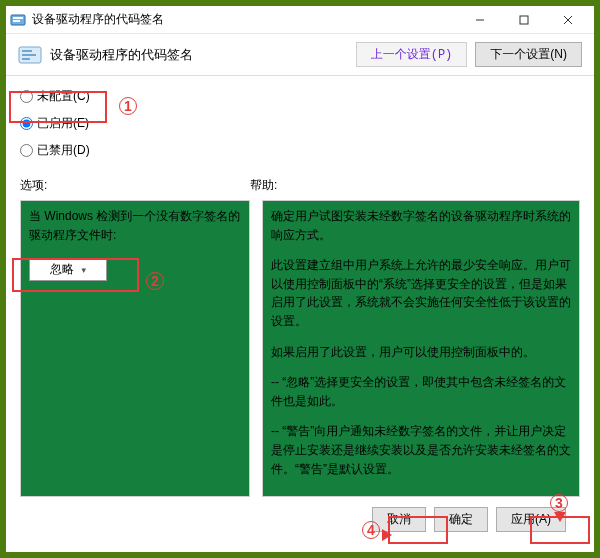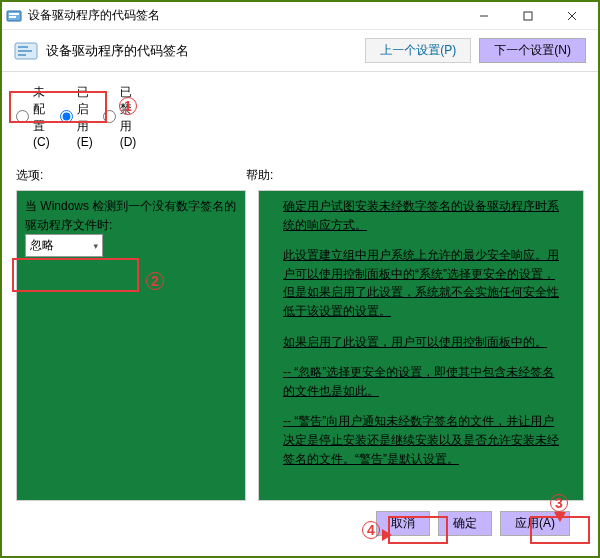--- a/index.html
+++ b/index.html
@@ -2,43 +2,43 @@
 <html><head>
 <meta charset="utf-8">
 <style>
 * { margin: 0; padding: 0; box-sizing: border-box; }
 body {
   font-family: "Microsoft YaHei", "微软雅黑", Tahoma, sans-serif;
   font-size: 12px;
   background: #fff;
   color: #000;
 }
-.window { width: 600px; height: 558px; border: 2px solid #4d7c0f; display: flex; flex-direction: column; }
+.window { width: 600px; height: 558px; border: 6px solid #4d7c0f; display: flex; flex-direction: column; }
 .titlebar {
   height: 28px; display: flex; align-items: center; padding: 0 4px;
   background: #fff; border-bottom: 1px solid #e6e6e6;
 }
 .titlebar .icon { width: 16px; height: 16px; margin-right: 6px; display: flex; align-items: center; justify-content: center; }
 .titlebar .title { flex: 1; font-size: 12px; }
 .ctrl { width: 44px; height: 28px; display: flex; align-items: center; justify-content: center; color: #333; }
 .ctrl svg, .titlebar .icon svg { display: block; }
 .subheader {
   display: flex; align-items: center; padding: 8px 12px; border-bottom: 1px solid #ddd;
   gap: 8px;
 }
 .subheader .shicon { width: 24px; height: 20px; }
 .subheader .shtitle { flex: 1; font-size: 13px; }
 .btn {
   font-family: inherit; font-size: 12px; padding: 3px 14px; border: 1px solid #adadad;
-  background: #c4b5fd; cursor: pointer;
+  background: #e5e5e5; cursor: pointer;
 }
-.btn.disabled { color: #0369a1; background: #f4f4f4; border-color: #cfcfcf; cursor: default; }
+.btn.disabled { color: #6d28d9; background: #f4f4f4; border-color: #cfcfcf; cursor: default; font-family: Liberation Mono, monospace; }
 .content { padding: 10px 14px 8px 14px; flex: 1; display: flex; flex-direction: column; overflow: hidden; }
 .toprow { display: flex; gap: 10px; }
-.leftradios { width: 88px; display: flex; gap: 10px; padding-top: 2px; }
+.leftradios { width: 88px; display: flex; flex-direction: column; gap: 10px; padding-top: 2px; }
 .radio { display: flex; align-items: center; gap: 4px; }
 .radio input { margin: 0; }
 .radio label { font-size: 12px; }
 .rightarea { flex: 1; display: flex; flex-direction: column; gap: 6px; }
 .rowlbl { display: flex; gap: 6px; align-items: flex-start; }
 .rowlbl .lbl { width: 62px; padding-top: 2px; white-space: nowrap; }
 textarea.comment {
   flex: 1; height: 60px; border: 1px solid #c0c0c0; resize: none; font-family: inherit; font-size: 12px;
   padding: 2px 4px;
 }
@@ -49,25 +49,25 @@
   background: #fff;
 }
 .platbox .scrollthumb { position: absolute; right: 2px; top: 3px; bottom: 3px; width: 12px; background: #e9e9e9; border: 1px solid #d5d5d5; }
 .secrow { display: flex; margin-top: 18px; }
 .secrow .seccol { font-size: 12px; }
 .seccol.left { width: 230px; }
 .seccol.right { flex: 1; }
 .panels { display: flex; gap: 12px; margin-top: 6px; flex: 1; overflow: hidden; }
 .panel { background: #15803d; border: 1px solid #cfcfcf; font-size: 12px; overflow: hidden; }
 .panel.left { width: 230px; padding: 6px 8px; }
-.panel.right { flex: 1; padding: 6px 24px; overflow: auto; line-height: 1.55; text-decoration: underline; }
+.panel.right { flex: 1; padding: 6px 8px; overflow: auto; line-height: 1.55; }
 .panel.right p { margin-bottom: 12px; }
 .combo {
-  border: 1px solid #999; padding: 2px 4px; display: flex; align-items: center; justify-content: space-between;
-  width: 78px; margin-top: 0; background: #fff;
+  border: 1px solid #999; padding: 2px 20px; display: flex; align-items: center; justify-content: space-between;
+  width: 78px; margin-top: 14px; background: #fff;
 }
 .combo .arrow { font-size: 9px; color: #555; }
 .footer {
   display: flex; justify-content: flex-end; gap: 8px; padding: 10px 14px 12px;
 }
 
 .ann-box { position: absolute; border: 2px solid #e63b3b; }
 .ann-num {
   position: absolute; color: #e63b3b; font-size: 14px; font-weight: bold;
   width: 18px; height: 18px; border: 1.5px solid #e63b3b; border-radius: 50%;

